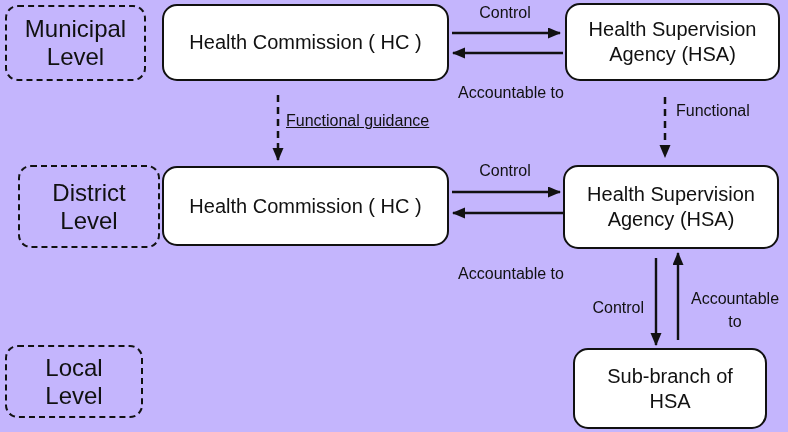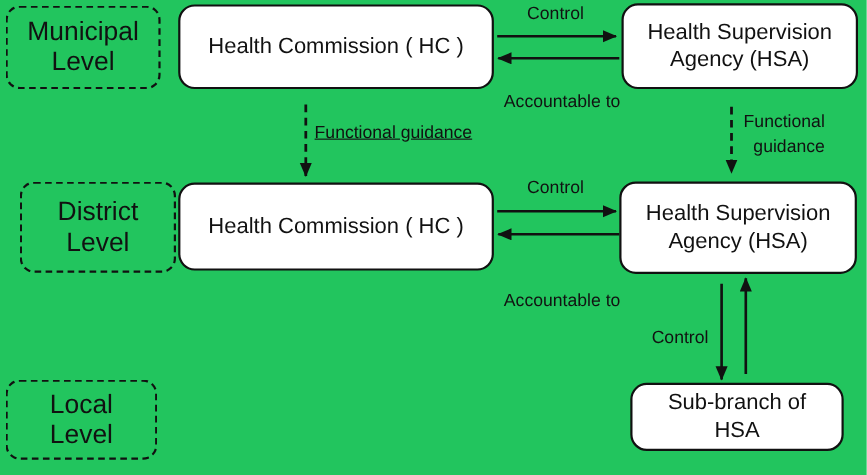--- a/index.html
+++ b/index.html
@@ -3,21 +3,21 @@
 <meta charset="utf-8">
 <style>
   * { margin: 0; padding: 0; box-sizing: border-box; }
   html, body { background: #ffffff; }
   body { font-family: "Liberation Sans", sans-serif; color: #111111; }
 
   .canvas {
     position: relative;
     width: 788px;
     height: 432px;
-    background: #22c55e;
+    background: #c4b5fd;
     overflow: hidden;
   }
 
   .arrows { position: absolute; left: 0; top: 0; width: 788px; height: 432px; }
 
   .node {
     position: absolute;
     border: 2.5px solid #111111;
     border-radius: 15px;
     background: #ffffff;
@@ -51,21 +51,21 @@
     line-height: 23px;
     white-space: nowrap;
   }
   .elabel span { display: block; }
 
   
   #hc-municipal  { left: 162px; top: 4px;   width: 287px; height: 77px; }
   #hsa-municipal { left: 565px; top: 3px;   width: 215px; height: 78px; }
   #hc-district   { left: 162px; top: 166px; width: 287px; height: 80px; }
   #hsa-district  { left: 563px; top: 165px; width: 216px; height: 84px; }
-  #sub-branch    { left: 573px; top: 348px; width: 194px; height: 62px; }
+  #sub-branch    { left: 573px; top: 348px; width: 194px; height: 81px; }
 
   
   #lv-municipal { left: 5px; top: 5px;   width: 141px; height: 76px; }
   #lv-district  { left: 18px; top: 165px; width: 142px; height: 83px; }
   #lv-local     { left: 5px; top: 345px; width: 138px; height: 73px; }
 
   
   #lbl-control-municipal     { left: 452px; top: 1px;   width: 106px; text-align: center; }
   #lbl-accountable-municipal { left: 443px; top: 81px;  width: 136px; text-align: center; }
   #lbl-fg-left               { left: 286px; top: 109px; text-decoration: underline; }
@@ -130,19 +130,22 @@
   <div class="node" id="sub-branch">
     <span>Sub-branch of</span>
     <span>HSA</span>
   </div>
 
   <div class="elabel" id="lbl-control-municipal">Control</div>
   <div class="elabel" id="lbl-accountable-municipal">Accountable to</div>
   <div class="elabel" id="lbl-fg-left">Functional guidance</div>
   <div class="elabel" id="lbl-fg-right">
     <span>Functional</span>
-    <span>guidance</span>
   </div>
   <div class="elabel" id="lbl-control-district">Control</div>
   <div class="elabel" id="lbl-accountable-district">Accountable to</div>
   <div class="elabel" id="lbl-control-local">Control</div>
+  <div class="elabel" id="lbl-accountable-local">
+    <span>Accountable</span>
+    <span>to</span>
+  </div>
 
 </div>
 
 </body></html>

